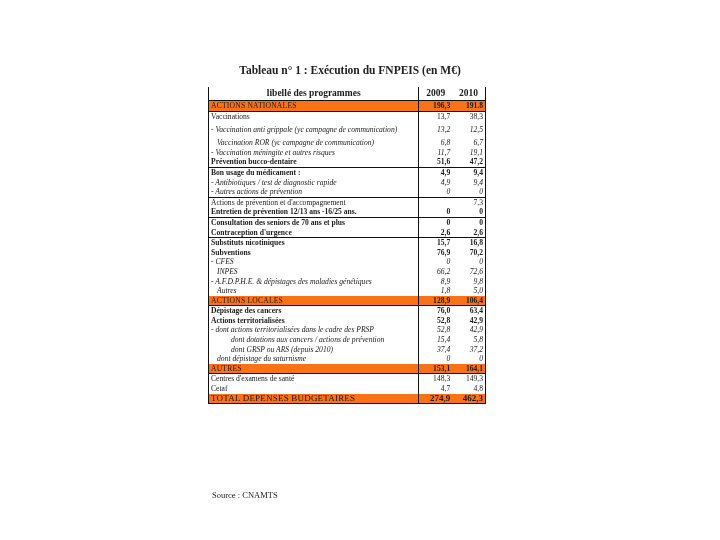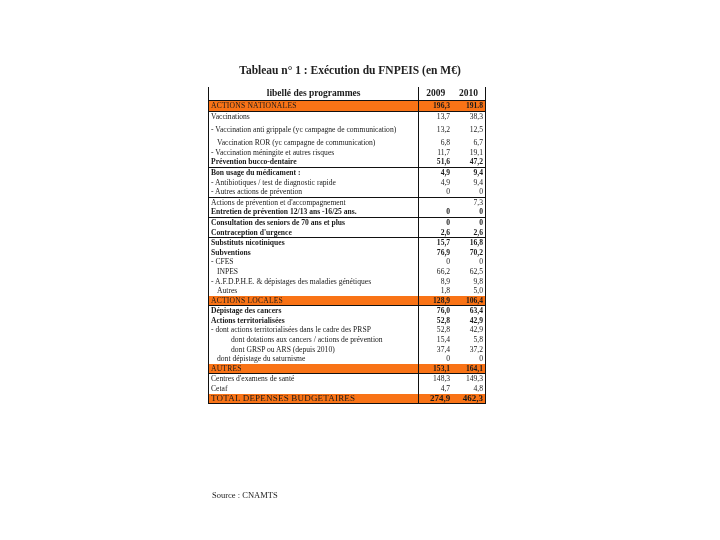--- a/index.html
+++ b/index.html
@@ -11,21 +11,21 @@
          font-size: 7.6px; line-height: 1; }
   .tbl td, .tbl th { padding: 0 2px; height: 9.6px; white-space: nowrap; }
   .tbl th { font-size: 9.5px; font-weight: bold; height: 13px; border-bottom: 1.5px solid #111; }
   .tbl .lbl { border-left: 1.3px solid #111; border-right: 1px solid #111; width: 190px; }
   .tbl .v { text-align: right; width: 30px; }
   .tbl .v2 { border-right: 1.3px solid #111; }
   .tbl tr.gray td { background: #f97316; }
   .tbl tr.sep td { border-top: 1px solid #111; }
   .tbl tr.last td { border-bottom: 1.3px solid #111; margin-left: 35px; }
   .b { font-weight: bold; }
-  .i { }
+  .i { font-style: italic; }
   .ind1 { padding-left: 8px !important; }
   .ind2 { padding-left: 22px !important; }
   .tall td { height: 17px; white-space: normal; }
   .caps { letter-spacing: 0.2px; }
   .total td { font-size: 9px; }
   .source { position: absolute; left: 212px; top: 490px; font-size: 8.5px; color: #222; }
 </style>
 </head>
 <body>
 
@@ -116,21 +116,21 @@
         <td class="v v2 b">70,2</td>
       </tr>
       <tr>
         <td class="lbl i">- CFES</td>
         <td class="v i">0</td>
         <td class="v v2 i">0</td>
       </tr>
       <tr>
         <td class="lbl i ind1">INPES</td>
         <td class="v i">66,2</td>
-        <td class="v v2 i">62,5</td>
+        <td class="v v2 i">72,6</td>
       </tr>
       <tr>
         <td class="lbl i">- A.F.D.P.H.E. &amp; dépistages des maladies génétiques</td>
         <td class="v i">8,9</td>
         <td class="v v2 i">9,8</td>
       </tr>
       <tr>
         <td class="lbl i ind1">Autres</td>
         <td class="v i">1,8</td>
         <td class="v v2 i">5,0</td>

